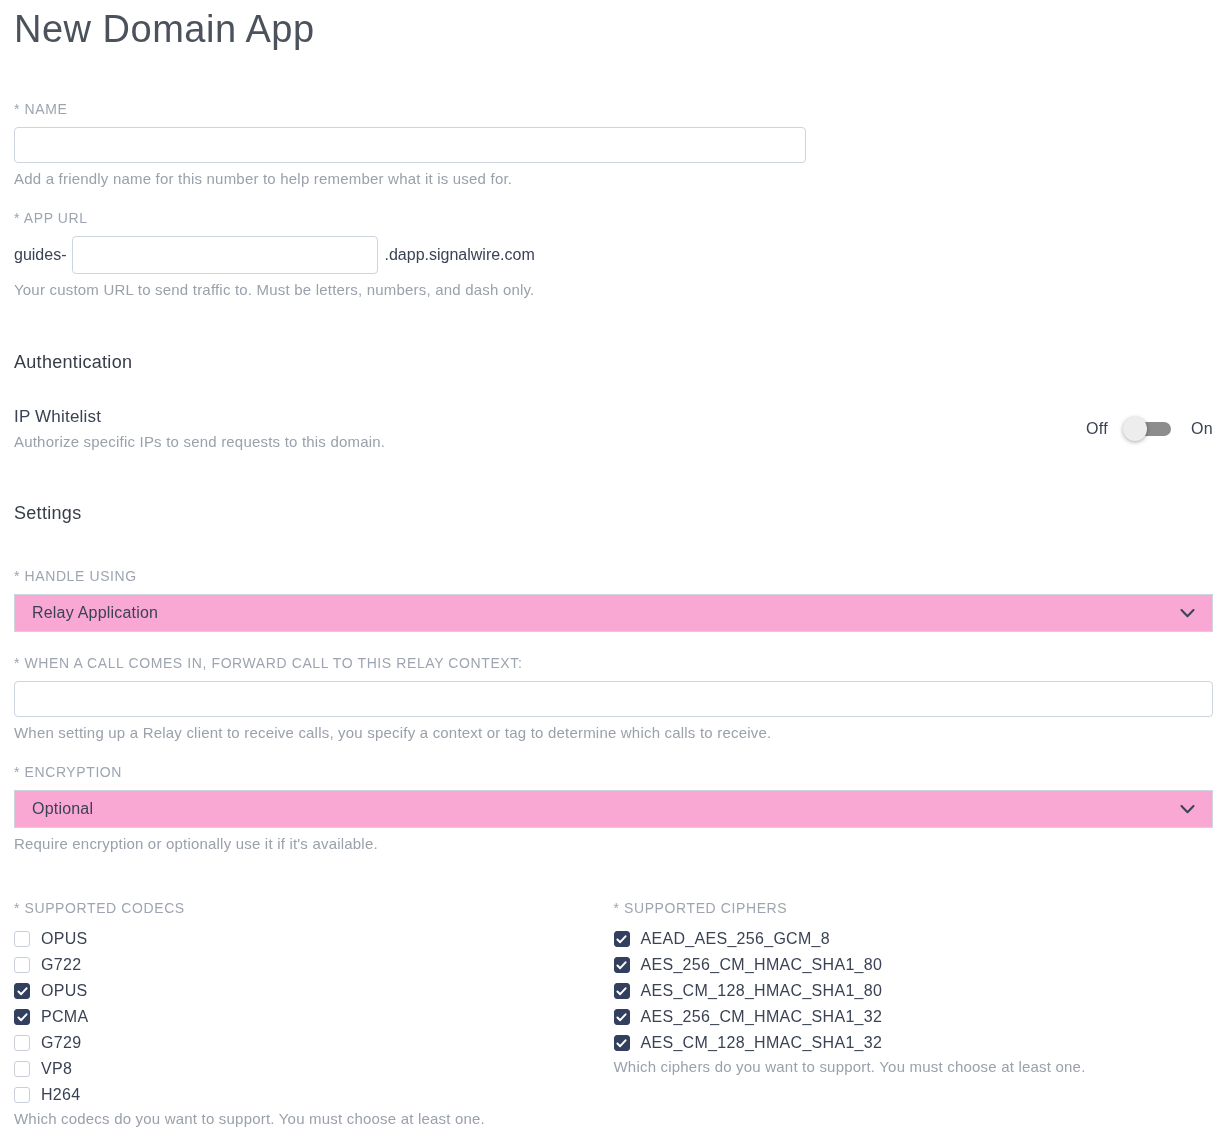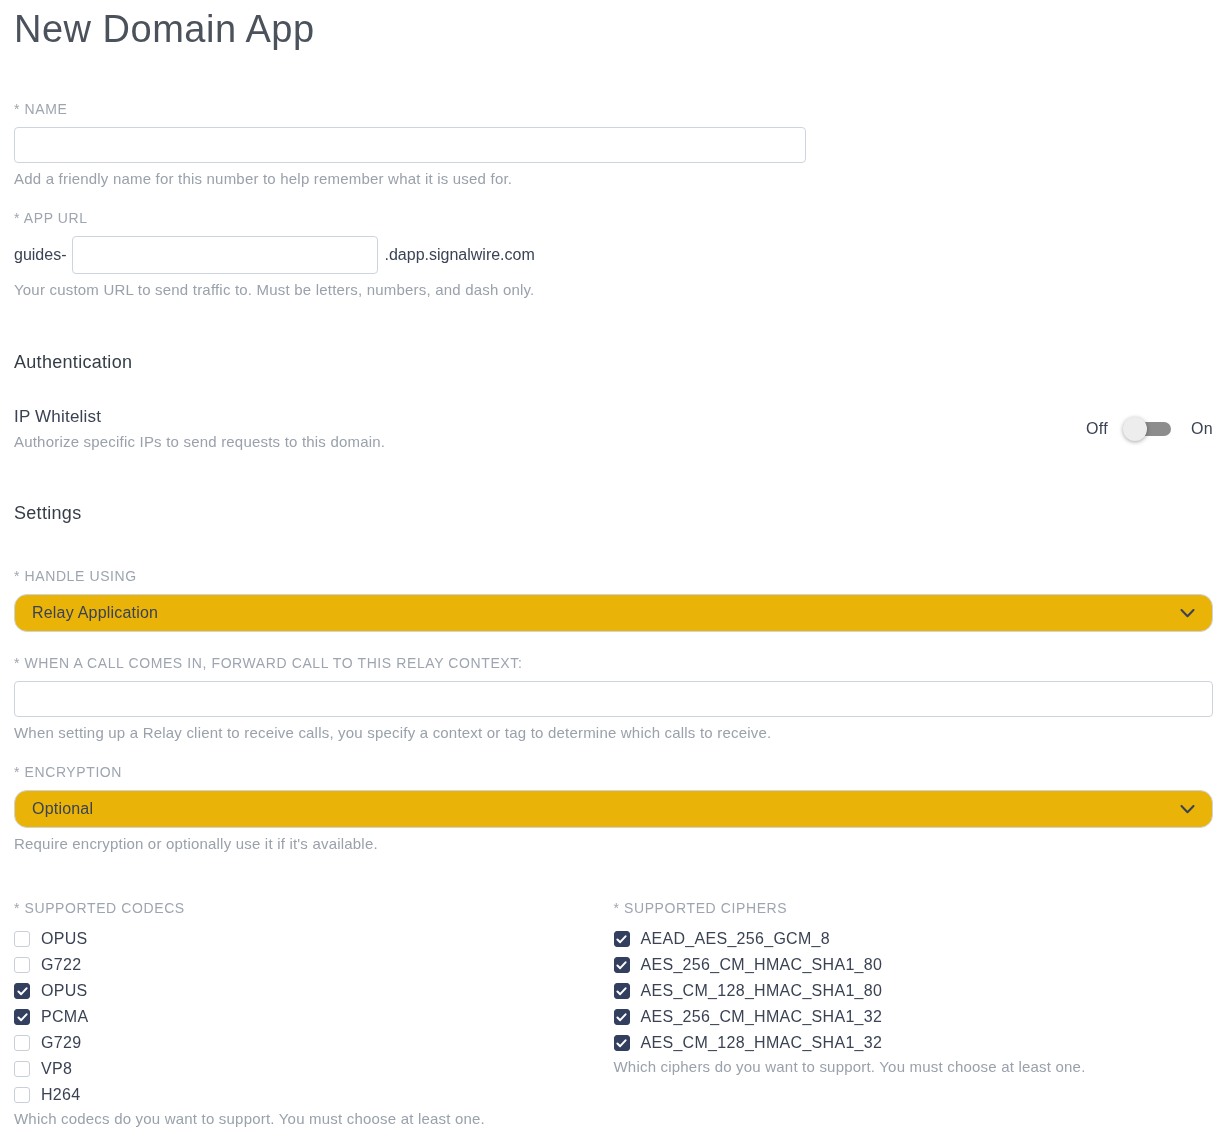--- a/index.html
+++ b/index.html
@@ -113,22 +113,22 @@
     transform: translateY(-50%);
     box-shadow: 0 1px 4px rgba(0,0,0,0.35);
   }
 
   .select-box {
     display: flex;
     align-items: center;
     justify-content: space-between;
     height: 38px;
     border: 1px solid #ced4dd;
-    border-radius: 13px;
-    background: #eab308;
+    border-radius: 0;
+    background: #f9a8d4;
     padding: 0 17px;
     cursor: pointer;
   }
   .select-value { font-size: 16px; color: #3a4254; letter-spacing: 0.2px; }
   .chevron svg { display: block; }
 
   .checks-columns { display: flex; margin-top: 48px; }
   .checks-col { width: 50%; }
 
   .check-row {

